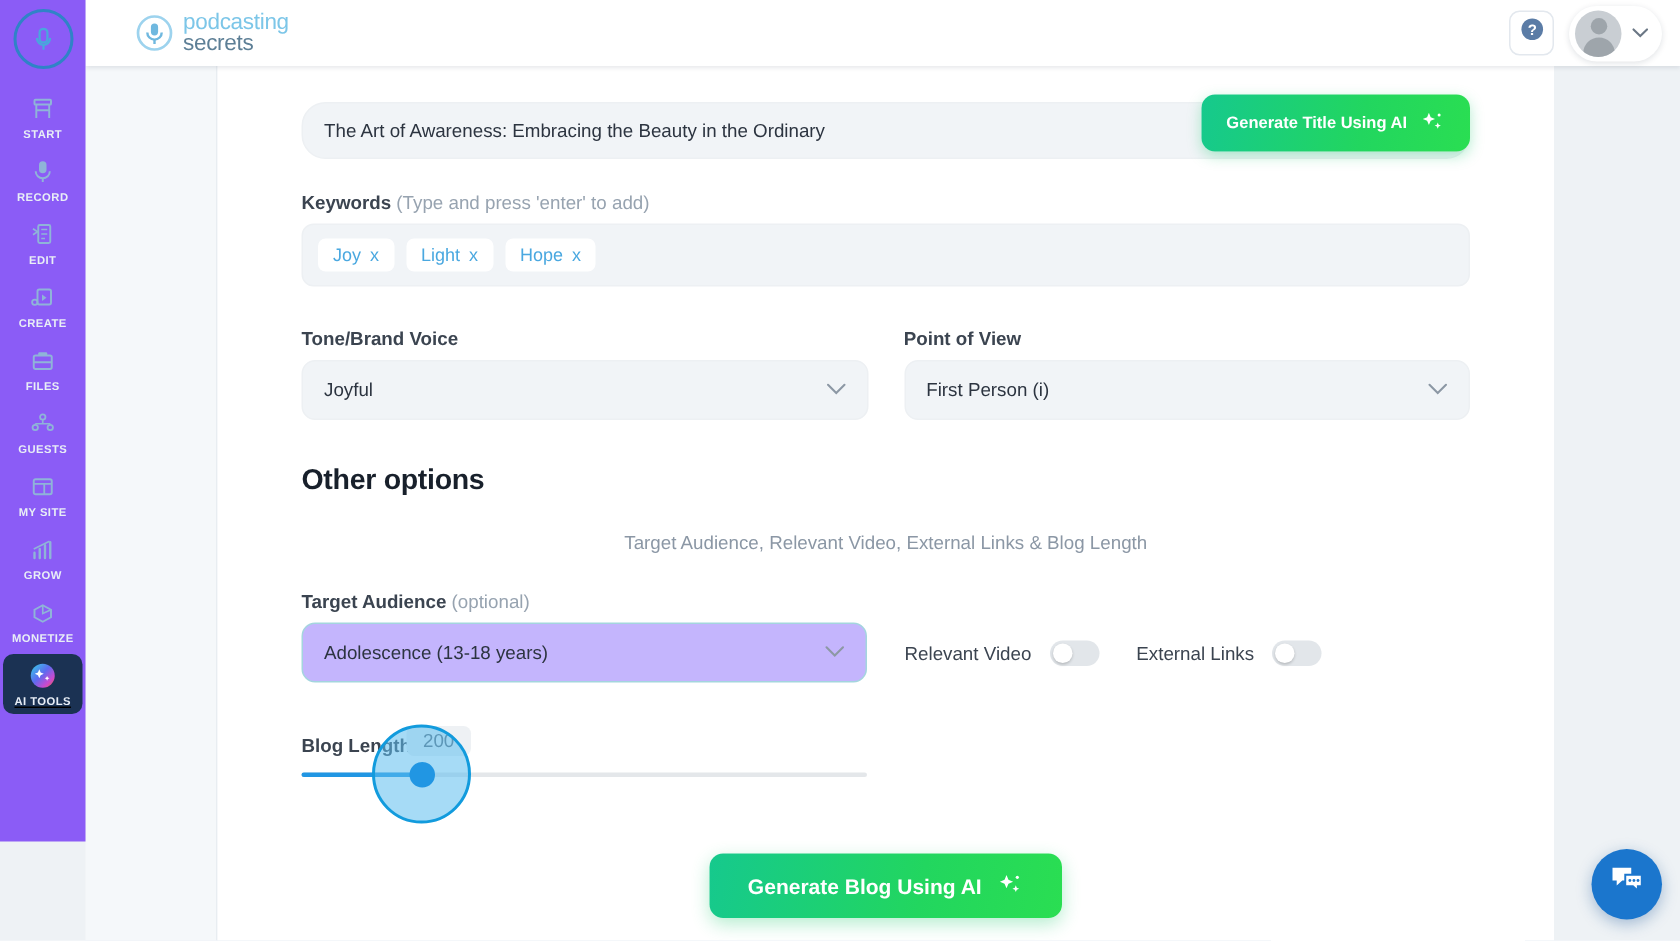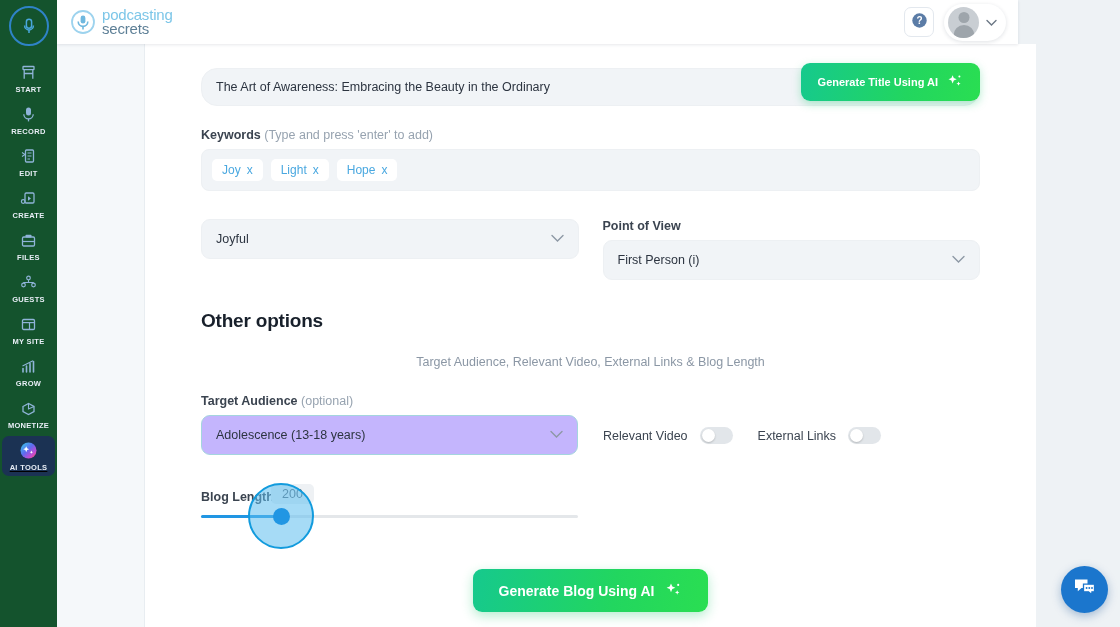--- a/index.html
+++ b/index.html
@@ -7,22 +7,22 @@
     width: 1120px; height: 627px;
     font-family: "Liberation Sans", sans-serif;
     background: #eef2f5;
     overflow: hidden;
   }
   .app { position: relative; width: 1120px; height: 627px; }
 
   
   .sidebar {
     position: absolute; left: 0; top: 0;
-    width: 57px; height: 627px;
-    background: #14532d;
+    width: 57px; height: 561px;
+    background: #8b5cf6;
     display: flex; flex-direction: column; align-items: center;
     z-index: 5;
   }
   .brand-mark {
     width: 40px; height: 40px; margin-top: 6px; margin-bottom: 12px;
     border-radius: 50%; border: 2px solid #2f83c7;
     display: flex; align-items: center; justify-content: center;
   }
   .nav-item {
     width: 53px; padding: 5px 0 4px 0; margin-bottom: 2px;
@@ -34,25 +34,26 @@
   .nav-icon { height: 19px; display: flex; align-items: center; justify-content: center; }
   .nav-label {
     margin-top: 3px;
     font-size: 7.5px; font-weight: bold; letter-spacing: .3px;
     color: #e8eef6; white-space: nowrap;
   }
 
   
   .header {
     position: absolute; left: 57px; top: 0;
-    width: 961px; height: 44px;
+    width: 1063px; height: 44px;
     background: #ffffff;
     display: flex; align-items: center;
     box-shadow: 0 1px 3px rgba(16,32,56,.10);
     z-index: 4;
+    padding-left: 20px;
   }
   .logo { display: flex; align-items: center; margin-left: 13px; }
   .logo-text { margin-left: 6px; line-height: .95; }
   .logo-top { font-size: 15px; color: #7cc6e8; letter-spacing: -.2px; }
   .logo-bottom { font-size: 15px; color: #5d7f96; letter-spacing: -.2px; }
   .header-right {
     margin-left: auto; margin-right: 12px;
     display: flex; align-items: center; gap: 10px;
   }
   .help-btn {
@@ -440,20 +441,21 @@
             <span>Hope</span>
             <span class="chip-x">x</span>
           </span>
         </div>
       </div>
 
       <div class="spacer-28"></div>
 
       <div class="two-col">
         <div class="col">
+          <div class="field-label">Tone/Brand Voice</div>
           <div class="select">
             <span>Joyful</span>
             <span>
               <svg width="13" height="9" viewBox="0 0 13 9">
                   <path d="M1 1.5L6.5 7 12 1.5" fill="none" stroke="#8d98a5" stroke-width="1.4" stroke-linecap="round"></path>
                 </svg>
             </span>
           </div>
         </div>
         <div class="col">

